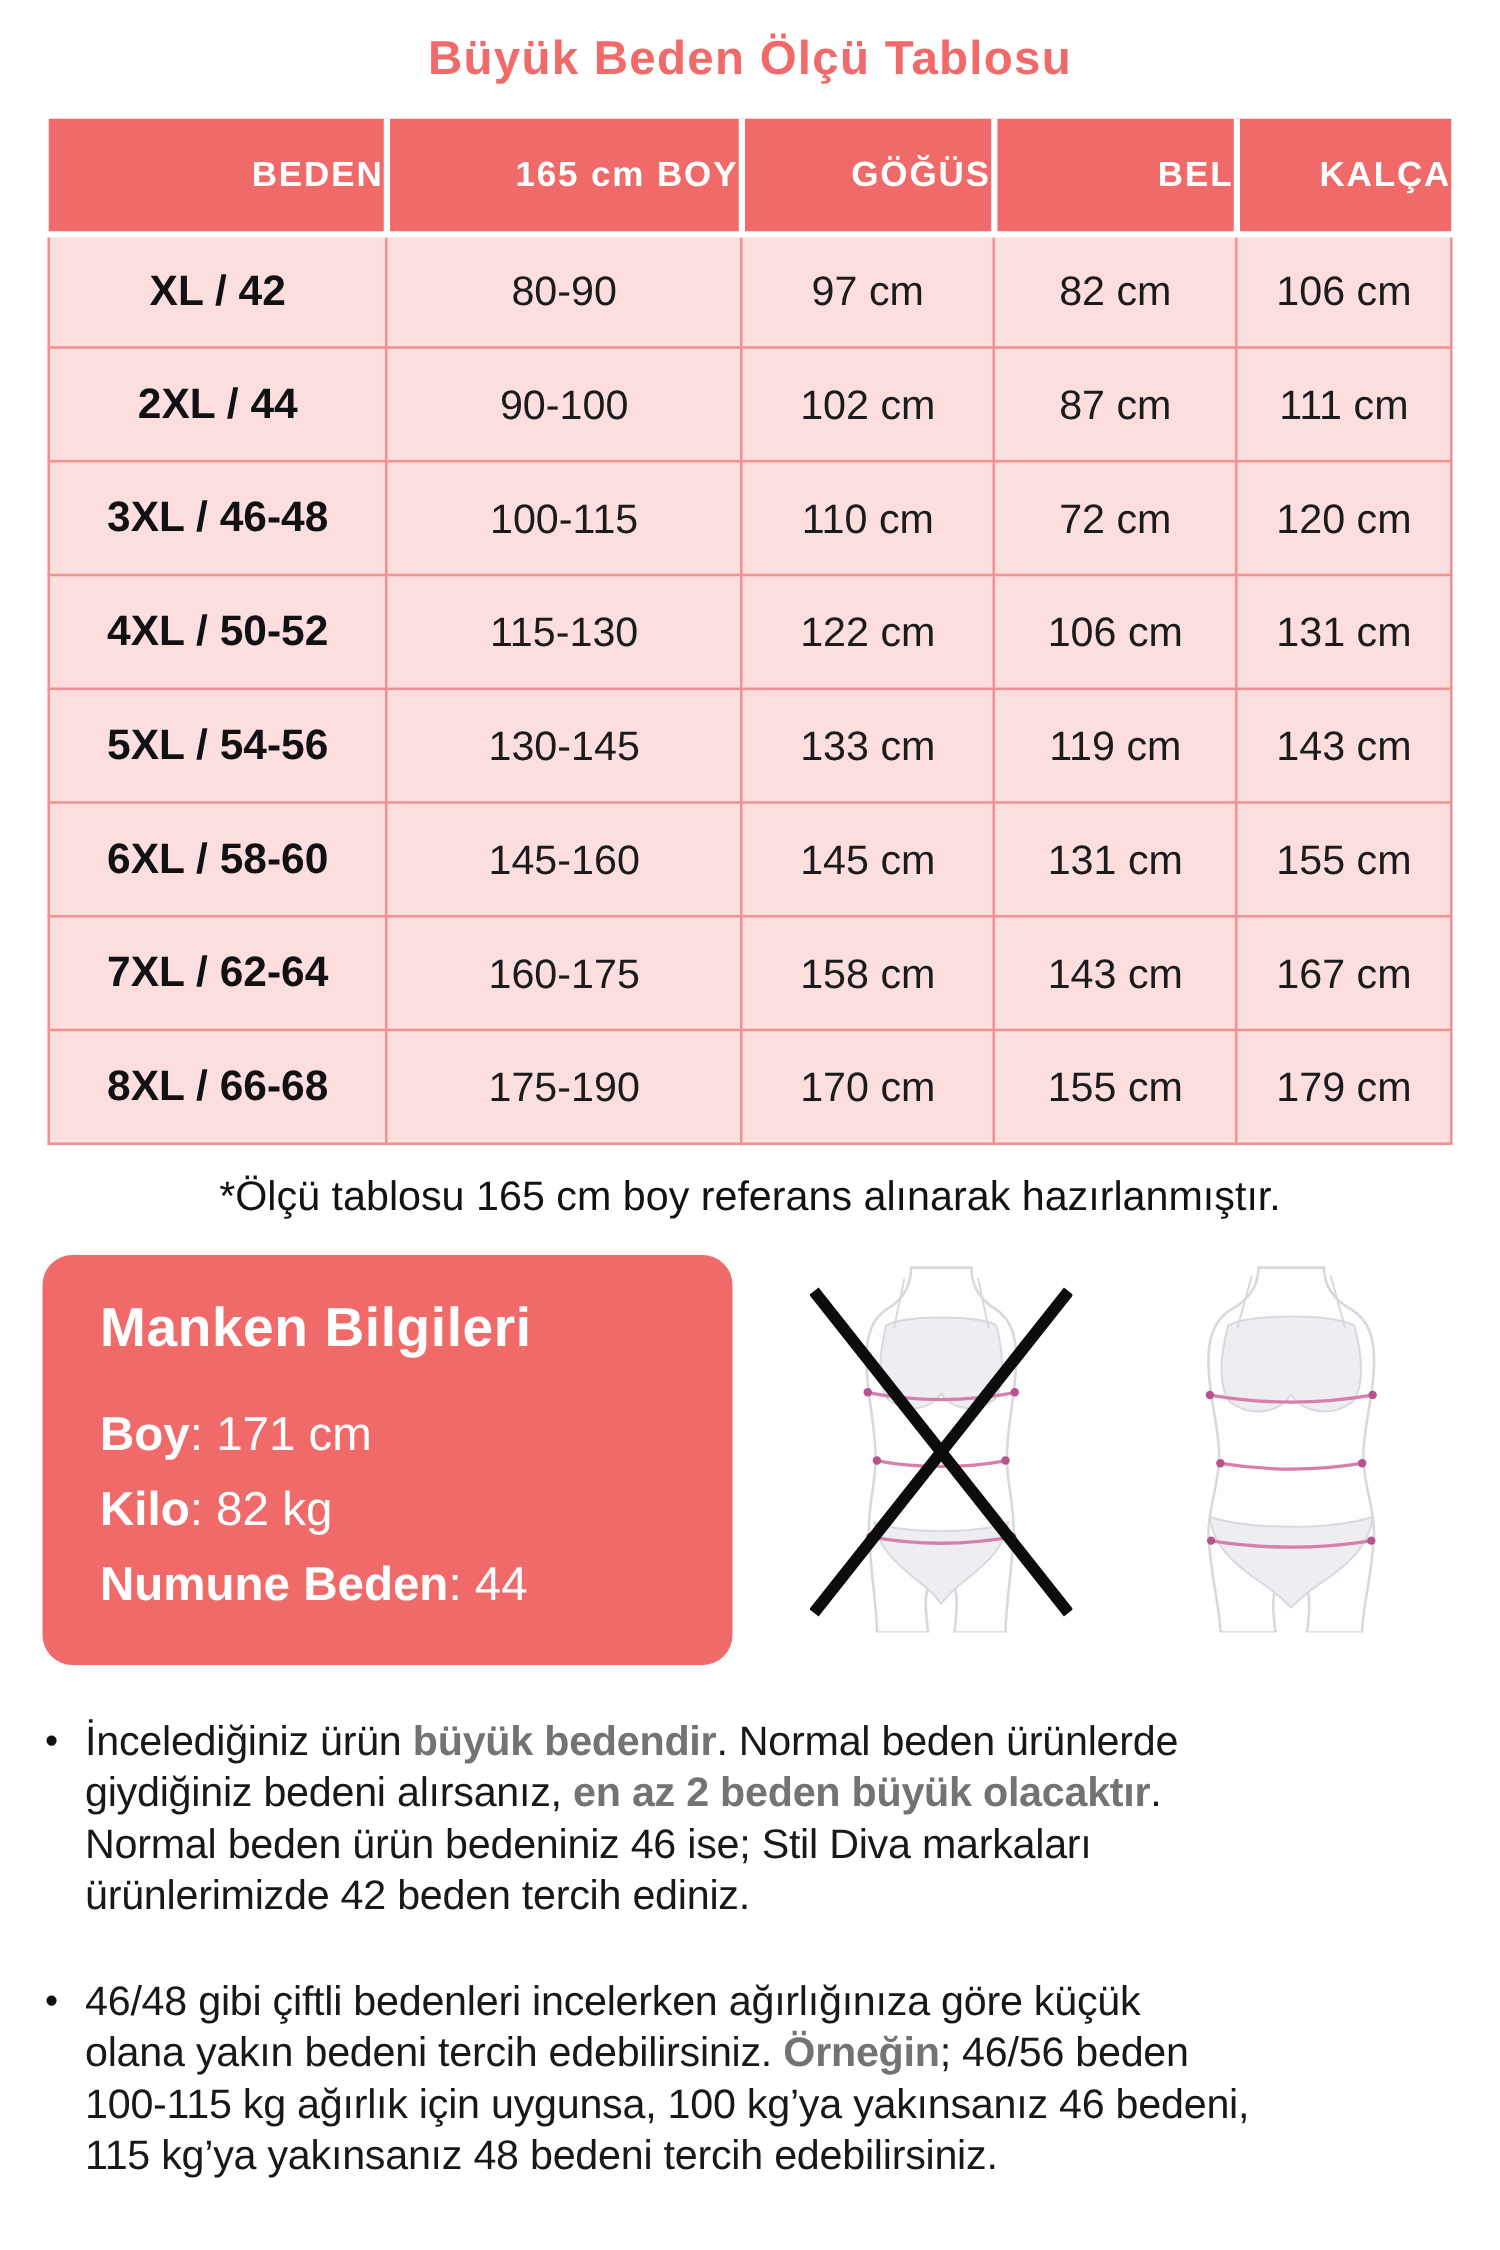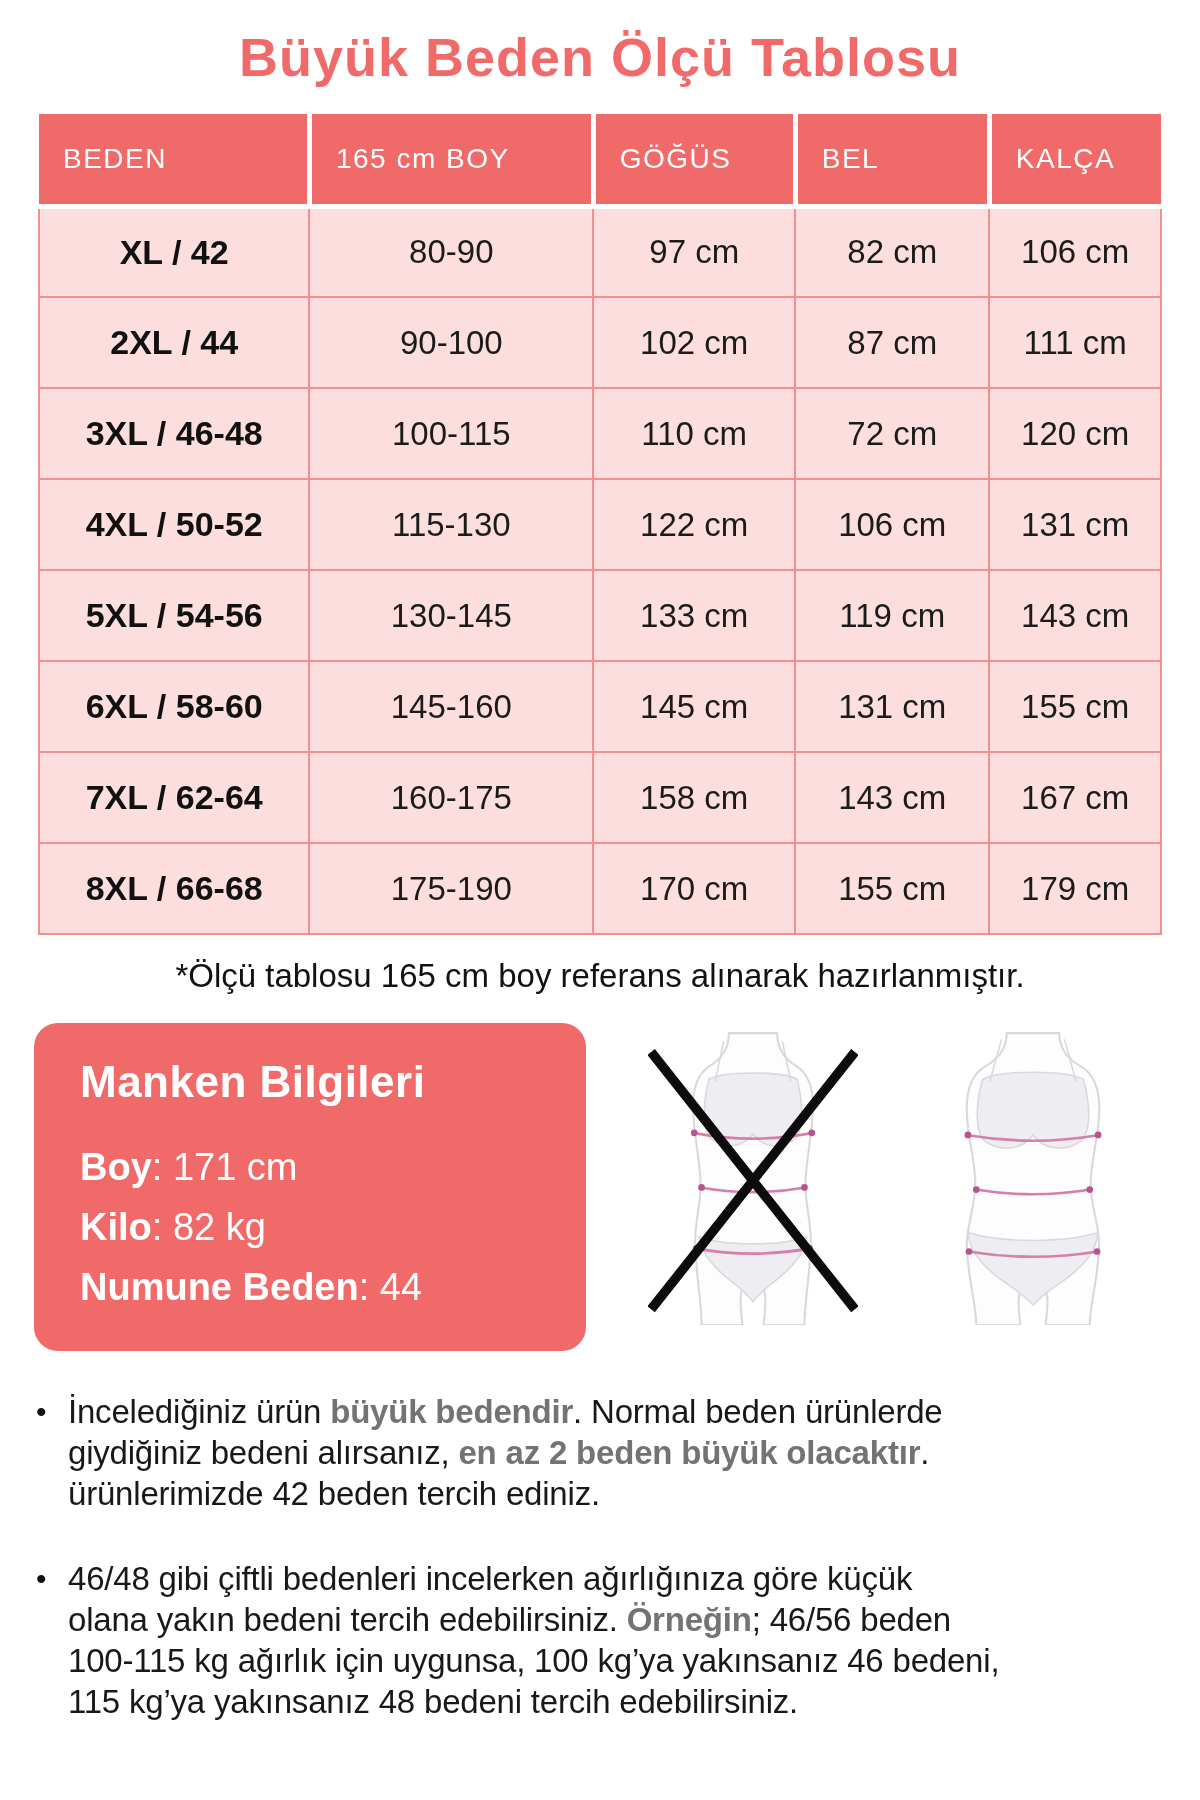--- a/index.html
+++ b/index.html
@@ -18,41 +18,41 @@
     width:1200px;
     min-height:1800px;
     margin:0 auto;
     font-family:"Liberation Sans","DejaVu Sans",sans-serif;
     color:var(--ink);
     overflow-x:hidden;
   }
   .page{width:1200px;min-height:1800px;padding-top:26px;}
 
   h1.title{
-    font-size:54px;
+    font-size:38px;
     font-weight:700;
     letter-spacing:1px;
     color:var(--accent);
     text-align:center;
   }
 
   table.size-table{
     width:1124px;
     margin:26px auto 0;
     border-collapse:collapse;
     table-layout:fixed;
   }
   table.size-table th{
     background:var(--accent);
     color:#ffffff;
     font-size:28px;
-    font-weight:400;
+    font-weight:700;
     letter-spacing:1.5px;
     height:92px;
-    text-align:left;
+    text-align:right;
     border:5px solid #ffffff;
     border-top:0;
     padding-left:24px;
   }
   table.size-table th:first-child{border-left:0;}
   table.size-table th:last-child{border-right:0;}
   table.size-table td{
     background:var(--cell-bg);
     border:2px solid var(--cell-border);
     height:91px;
@@ -265,20 +265,21 @@
 
     </div>
   </div>
 
   <ul class="bullets" id="bullets">
       <li class="bullet">
         <span class="bullet-marker">•</span>
         <div class="bullet-text">
           <div class="line"><span>İncelediğiniz ürün </span><span class="b">büyük bedendir</span><span>. Normal beden ürünlerde</span></div>
           <div class="line"><span>giydiğiniz bedeni alırsanız, </span><span class="b">en az 2 beden büyük olacaktır</span><span>.</span></div>
+          <div class="line"><span>Normal beden ürün bedeniniz 46 ise; Stil Diva markaları</span></div>
           <div class="line"><span>ürünlerimizde 42 beden tercih ediniz.</span></div>
         </div>
       </li>
       <li class="bullet">
         <span class="bullet-marker">•</span>
         <div class="bullet-text">
           <div class="line"><span>46/48 gibi çiftli bedenleri incelerken ağırlığınıza göre küçük</span></div>
           <div class="line"><span>olana yakın bedeni tercih edebilirsiniz. </span><span class="b">Örneğin</span><span>; 46/56 beden</span></div>
           <div class="line"><span>100-115 kg ağırlık için uygunsa, 100 kg’ya yakınsanız 46 bedeni,</span></div>
           <div class="line"><span>115 kg’ya yakınsanız 48 bedeni tercih edebilirsiniz.</span></div>

